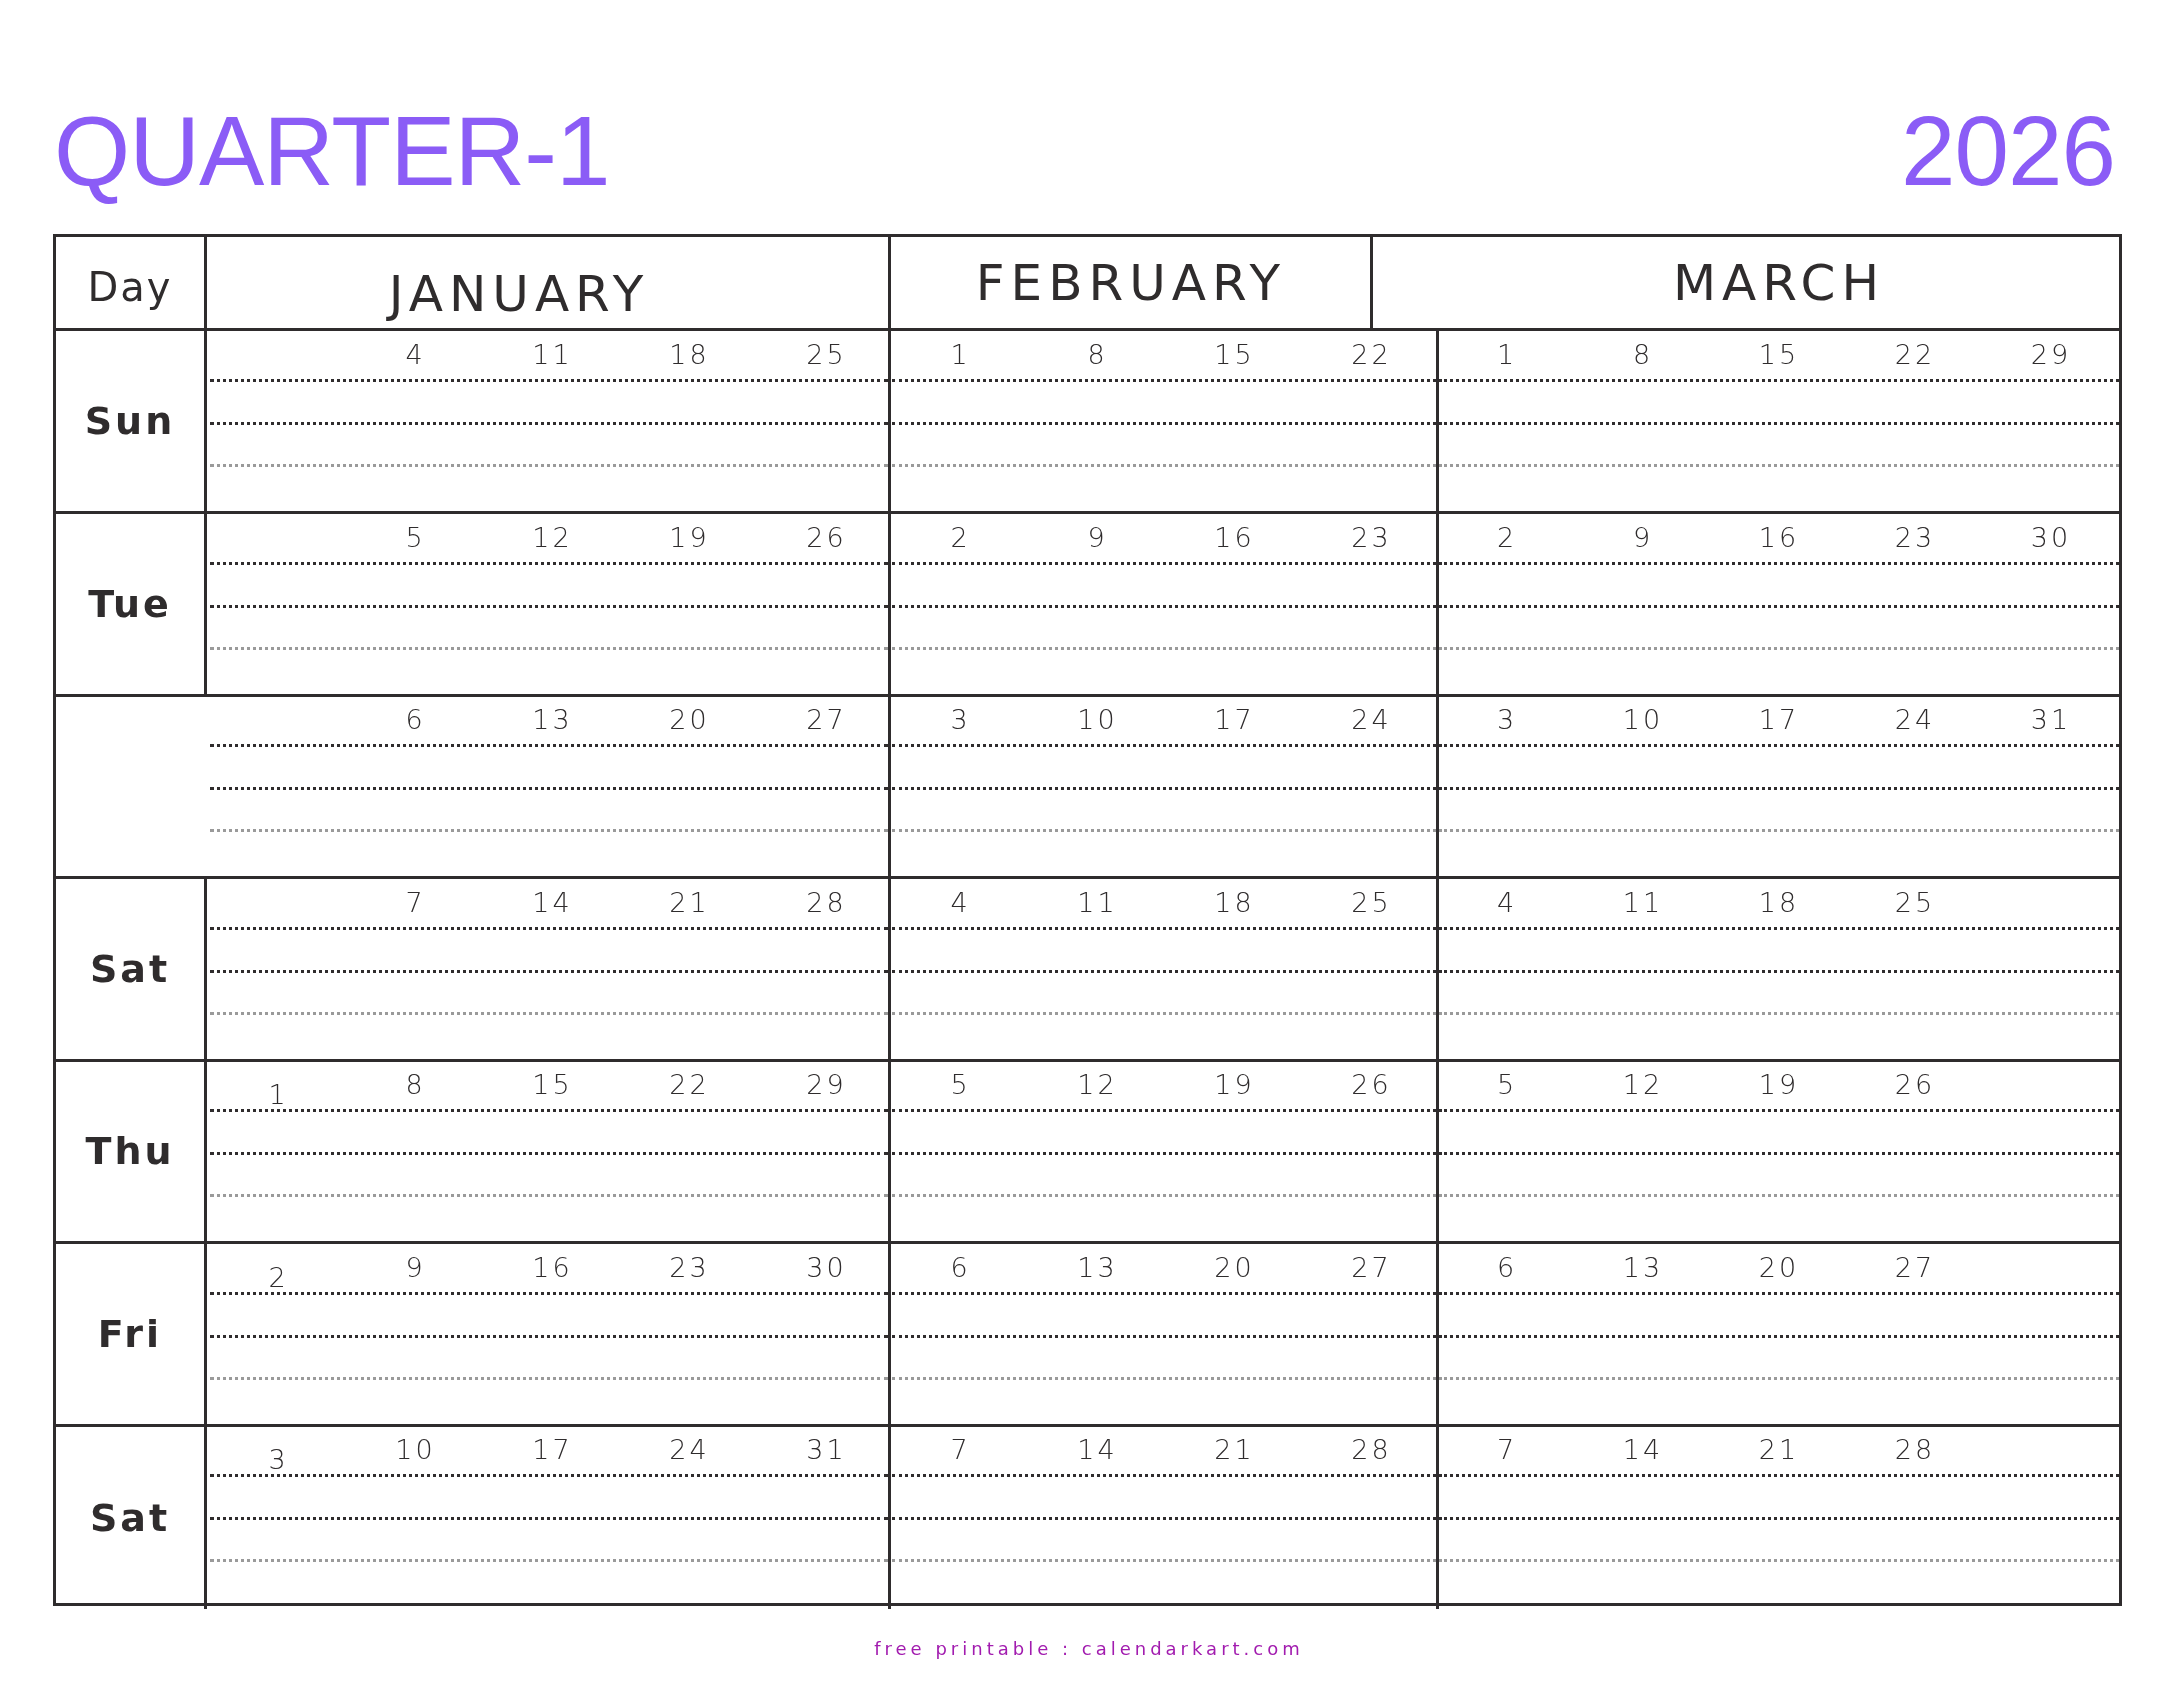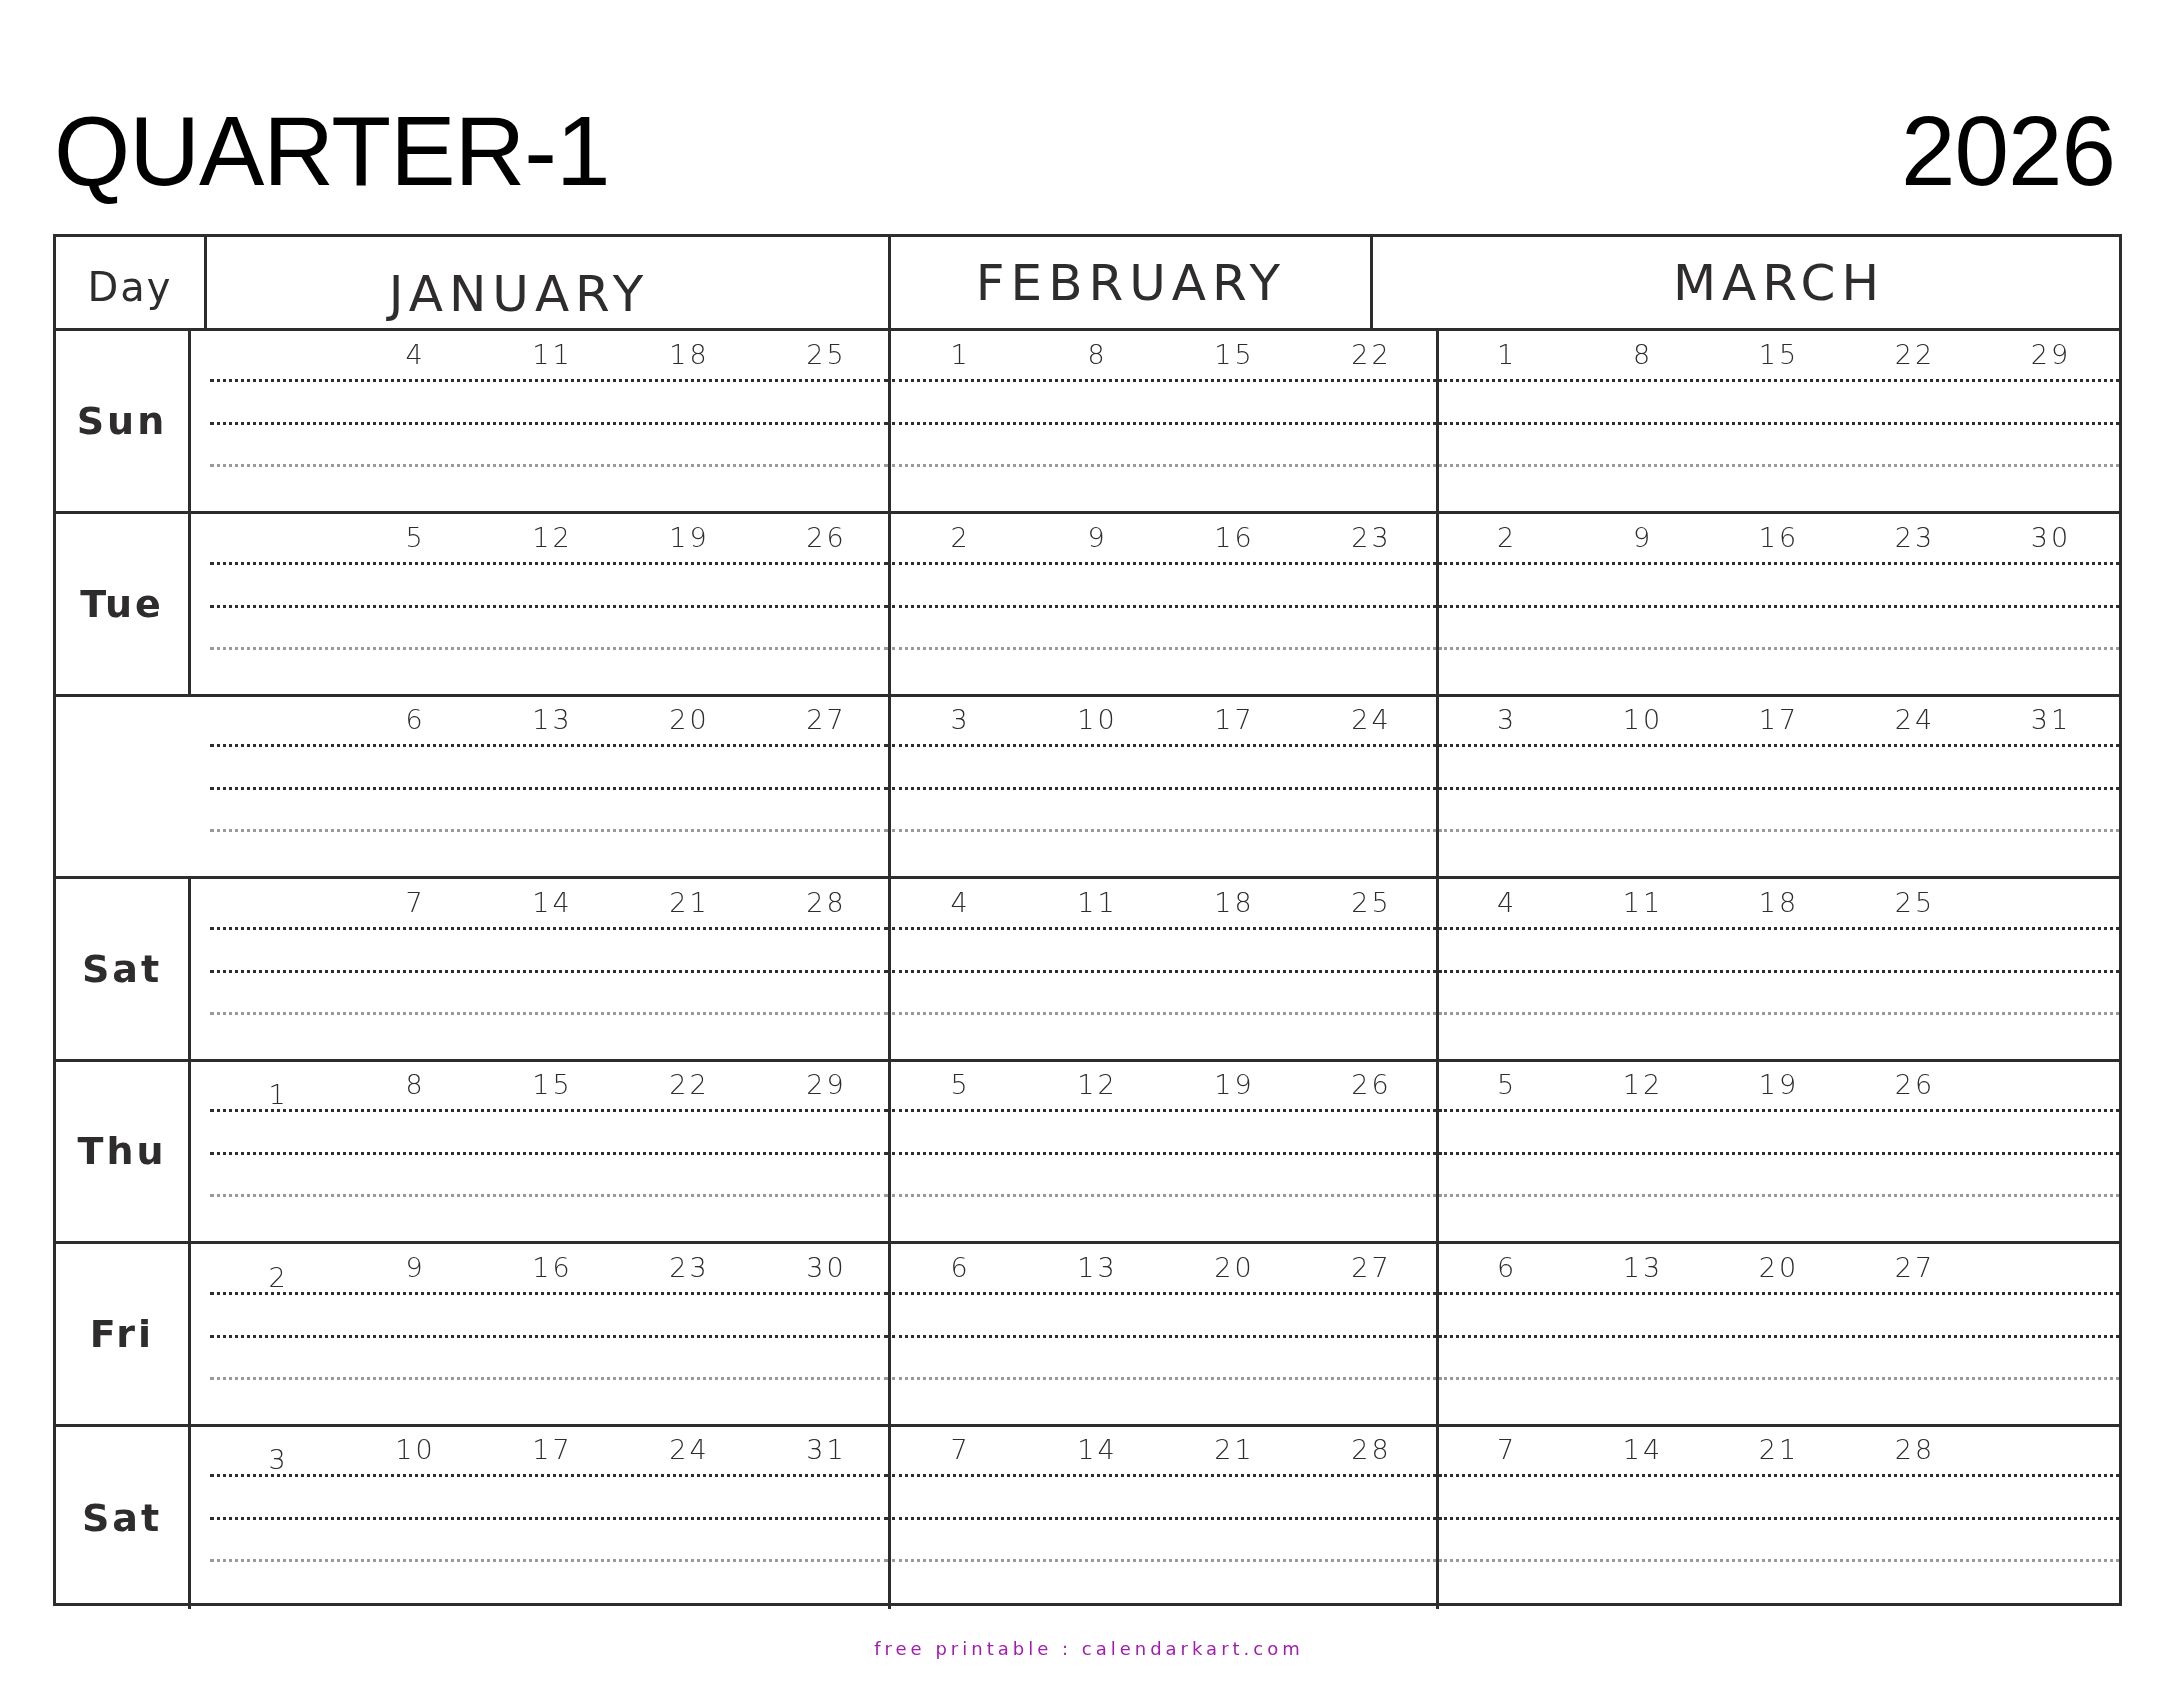--- a/index.html
+++ b/index.html
@@ -1,34 +1,34 @@
 <!DOCTYPE html>
 <html><head>
 <meta charset="utf-8">
 <style>
   * { box-sizing: border-box; margin: 0; padding: 0; }
   html, body { width: 2178px; height: 1683px; background: #ffffff; overflow: hidden; }
   body { position: relative; color: #2f2c2d; font-family: "Liberation Sans", sans-serif; }
 
-  .title { position: absolute; top: 97px; font-size: 98px; line-height: 109px; color: #000000; font-family: "Liberation Sans", sans-serif; }
+  .title { position: absolute; top: 97px; font-size: 98px; line-height: 109px; color: #8b5cf6; font-family: "Liberation Sans", sans-serif; }
   .title-left { left: 54px; letter-spacing: -1px; }
   .title-right { right: 63px; letter-spacing: -1px; }
 
   .grid { position: absolute; left: 53px; top: 234px; width: 2069px; height: 1372px; border: 3px solid #2f2c2d; }
   .hdr-row { position: absolute; left: 0; top: 0; right: 0; height: 94px; border-bottom: 3px solid #2f2c2d; }
   .hdr-cell { position: absolute; top: 0; height: 91px; display: flex; align-items: center; justify-content: center; font-family: "DejaVu Sans", sans-serif; }
   .hdr-day { left: 0; width: 151px; font-size: 40px; letter-spacing: 2px; font-weight: normal; border-right: 3px solid #2f2c2d; padding-top: 8px; }
   .hdr-month { font-size: 50px; letter-spacing: 6px; font-weight: normal; font-family: "DejaVu Sans", sans-serif; }
   .hdr-month.m0 { left: 151px; width: 684px; border-right: 3px solid #2f2c2d; padding-right: 57px; padding-top: 23px; }
   .hdr-month.m1 { left: 836px; width: 481px; border-right: 3px solid #2f2c2d; }
   .hdr-month.m2 { left: 1383px; width: 680px; }
 
   .week-row { position: absolute; left: 0; right: 0; height: 183px; border-bottom: 3px solid #2f2c2d; }
   .week-row.last { border-bottom: none; }
-  .day-label { position: absolute; left: 0; top: 0; width: 135px; height: 100%; display: flex; align-items: center; justify-content: center; font-family: "DejaVu Sans", sans-serif; font-weight: bold; font-size: 38px; letter-spacing: 3px; border-right: 3px solid #2f2c2d; color: #2f2c2d; }
+  .day-label { position: absolute; left: 0; top: 0; width: 151px; height: 100%; display: flex; align-items: center; justify-content: center; font-family: "DejaVu Sans", sans-serif; font-weight: bold; font-size: 38px; letter-spacing: 3px; border-right: 3px solid #2f2c2d; color: #2f2c2d; }
   .month-block { position: absolute; top: 0; height: 100%; }
   .month-block.m0 { left: 154px; width: 681px; border-right: 3px solid #2f2c2d; }
   .month-block.m1 { left: 836px; width: 547px; border-right: 3px solid #2f2c2d; }
   .month-block.m2 { left: 1383px; width: 680px; }
   .line { position: absolute; left: 0; right: 0; height: 0; border-top: 3px dotted #2f2c2d; }
   .line.l1 { top: 48px; }
   .line.l2 { top: 91px; }
   .line.l3 { top: 133px; border-top: 3px dotted #9a9a9a; }
   .dates { position: absolute; left: 0; right: 0; top: 0; height: 48px; display: flex; }
   .date { flex: 0 0 auto; width: 137px; text-align: center; font-family: "DejaVu Sans", sans-serif; font-weight: 300; font-size: 27px; letter-spacing: 3px; line-height: 48px; color: #2f2c2d; }

